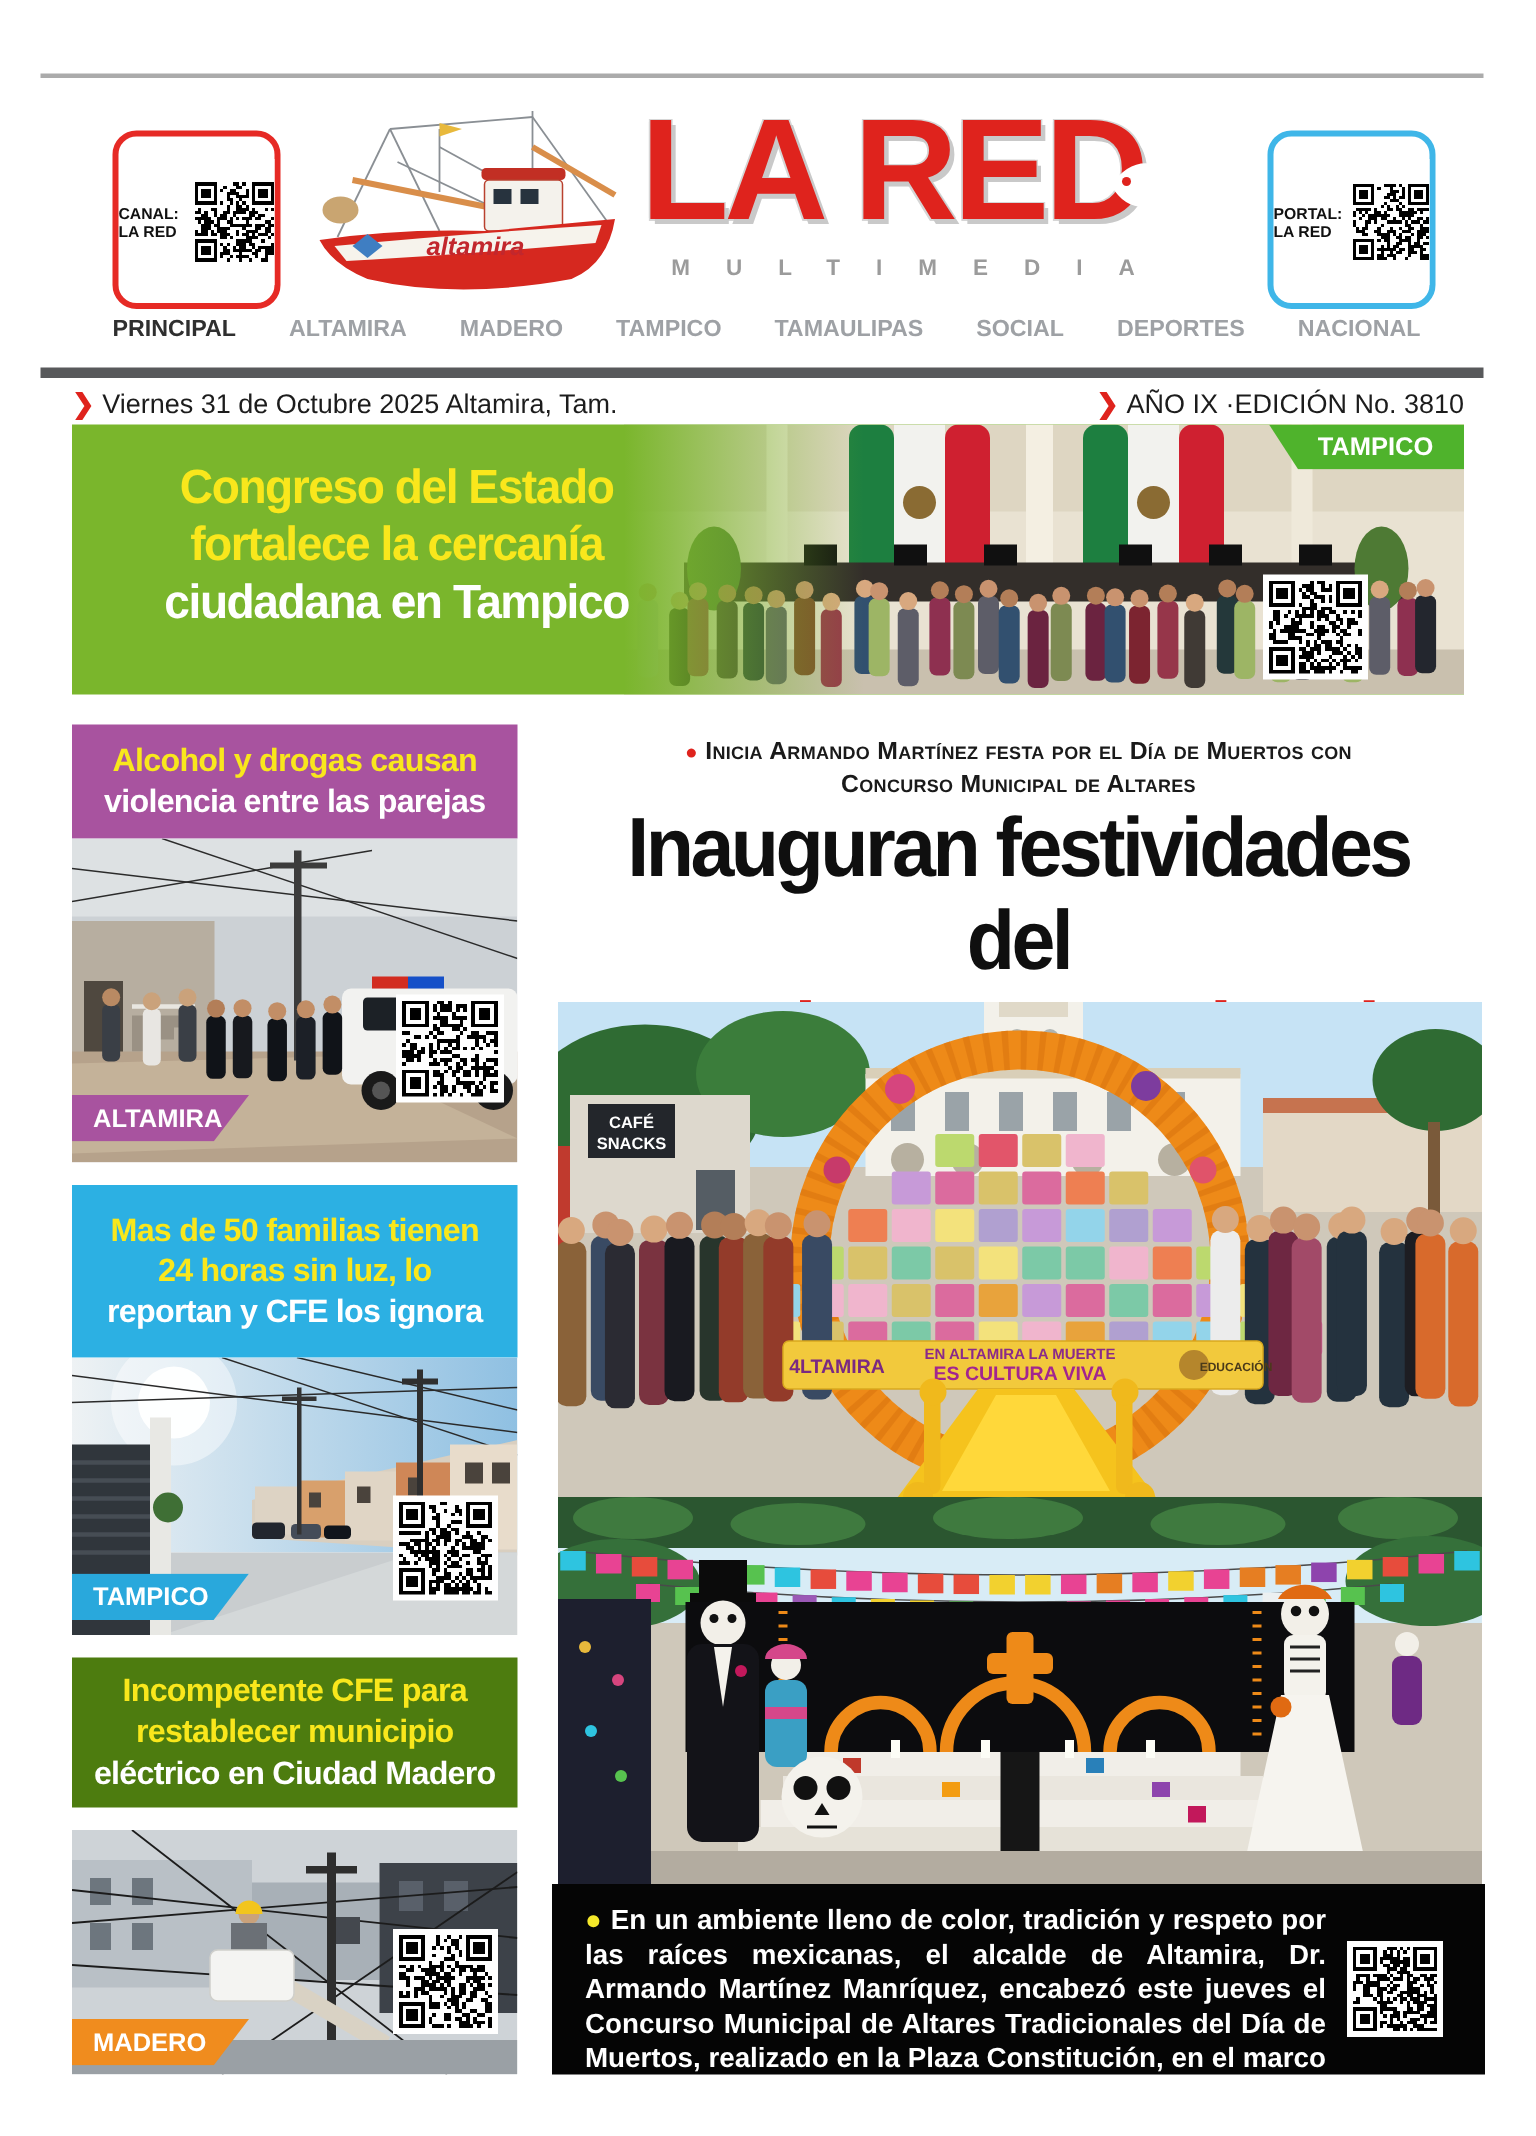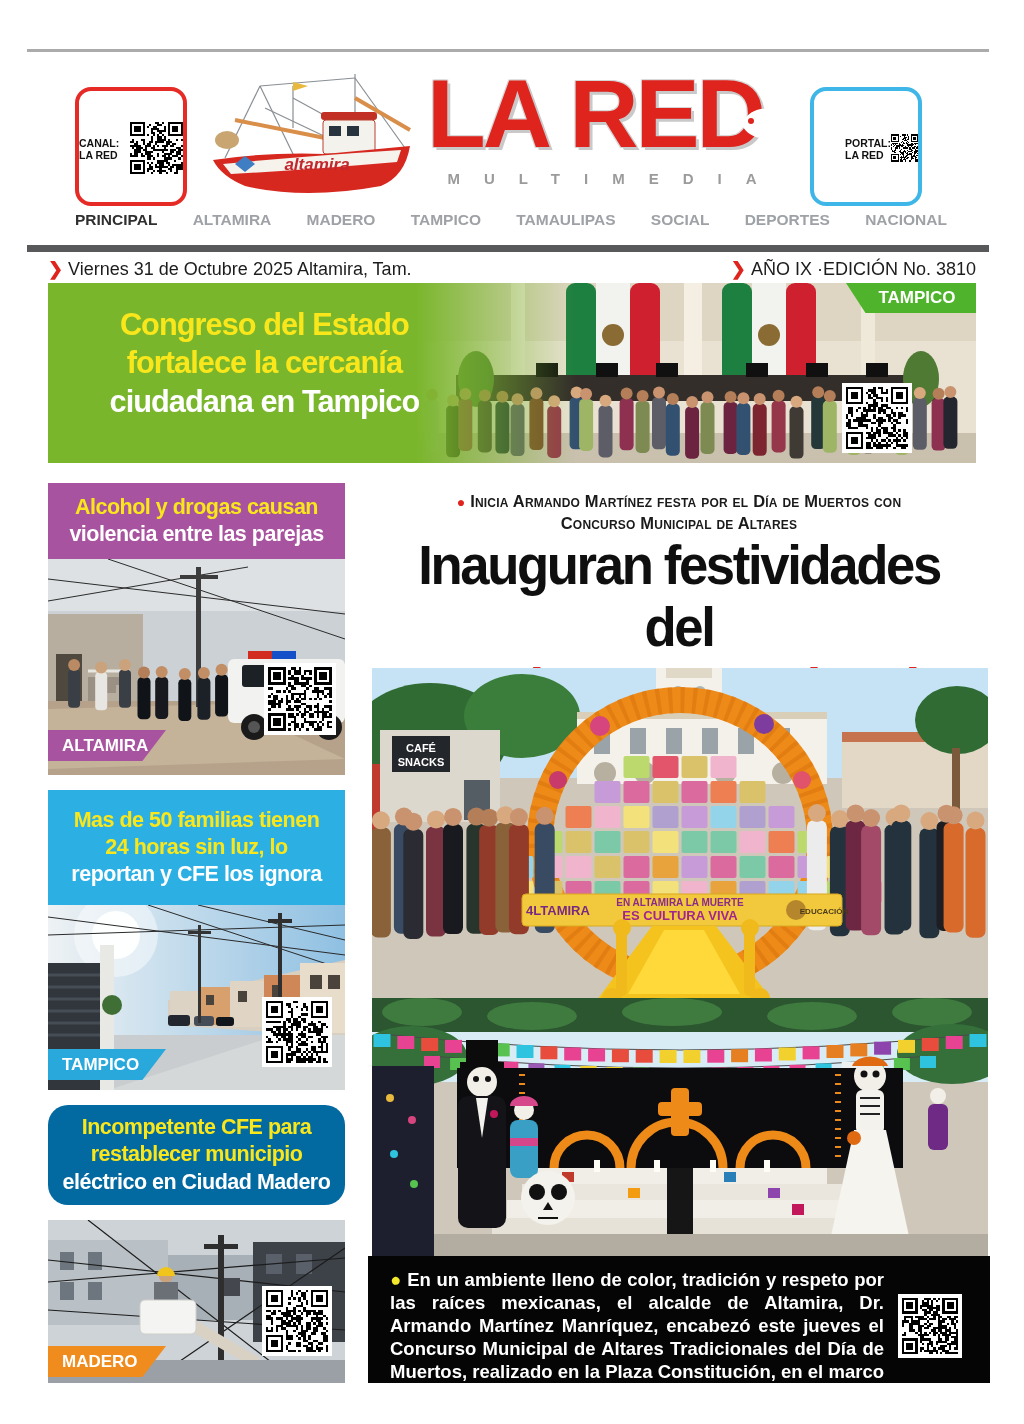--- a/index.html
+++ b/index.html
@@ -5,21 +5,21 @@
   html,body{margin:0;padding:0;background:#fff;}
   .page{position:relative;width:1024px;height:1424px;background:#fff;overflow:hidden;
         font-family:"Liberation Sans", sans-serif;}
   .abs{position:absolute;}
 
   
   #topline{left:27px;top:49px;width:962px;height:3px;background:#ababab;}
   .hdr-card{width:112px;height:119px;border-radius:16px;background:#fff;box-sizing:border-box;
             border:4px solid #e62a25;display:flex;flex-direction:row;align-items:center;}
   #hdr-qr-canal{left:75px;top:87px;}
-  #hdr-qr-portal{left:810px;top:87px;border-color:#3fb6e8;padding-left:31px;}
+  #hdr-qr-portal{left:845px;top:87px;border-color:#3fb6e8;}
   .hdr-card .lbl{margin-top:5px;font-size:10.5px;font-weight:bold;color:#111;}
   .qr{display:block;background:#fff;box-sizing:border-box;}
   .hdr-card .qr{width:84px;height:84px;margin-top:2px;}
   #boat{left:205px;top:68px;width:215px;height:142px;}
   #brand{left:383px;top:58px;width:424px;height:112px;font-size:96px;font-weight:bold;
          line-height:112px;text-align:center;letter-spacing:-3px;color:#df231d;white-space:nowrap;
          text-shadow:3px 3px 0 #c9c9c9,-1px -1px 0 #d6d6d6,1px -1px 0 #d6d6d6,-1px 1px 0 #d6d6d6;}
   #brand-fish{left:739px;top:94px;width:52px;height:58px;}
   #brand-sub{left:402px;top:170px;width:400px;text-align:center;font-size:15px;font-weight:bold;
              letter-spacing:24px;text-indent:24px;color:#9b9b9b;}
@@ -45,21 +45,21 @@
             clip-path:polygon(0 0,100% 0,100% 100%,15% 100%);color:#fff;font-weight:bold;
             font-size:17px;display:flex;align-items:center;justify-content:center;padding-left:12px;box-sizing:border-box;}
   .qr-photo{position:absolute;background:#fff;padding:4px;box-sizing:border-box;}
   #lead-qr{left:794px;top:100px;width:70px;height:70px;}
 
   
   .side-banner{left:48px;width:297px;text-align:center;font-weight:bold;font-size:21.5px;
                line-height:1.26;letter-spacing:-.5px;display:flex;flex-direction:column;justify-content:center;}
   #sideA-banner{top:483px;height:76px;background:#a8539f;}
   #sideB-banner{top:790px;height:115px;background:#2cb0e3;}
-  #sideC-banner{top:1105px;height:100px;background:#0369a1;border-radius:20px;}
+  #sideC-banner{top:1105px;height:100px;background:#4d7c0f;}
   .side-photo{left:48px;width:297px;overflow:hidden;}
   #sideA-photo{top:559px;height:216px;}
   #sideB-photo{top:905px;height:185px;}
   #sideC-photo{top:1220px;height:163px;}
   .side-tag{position:absolute;left:0;width:118px;height:31px;color:#fff;font-weight:bold;font-size:17px;
             display:flex;align-items:center;padding-left:14px;box-sizing:border-box;
             clip-path:polygon(0 0,100% 0,80% 100%,0 100%);}
   #tagA{bottom:14px;background:#a8539f;}
   #tagB{bottom:10px;background:#29a8dc;}
   #tagC{bottom:6px;background:#f08c1e;}

